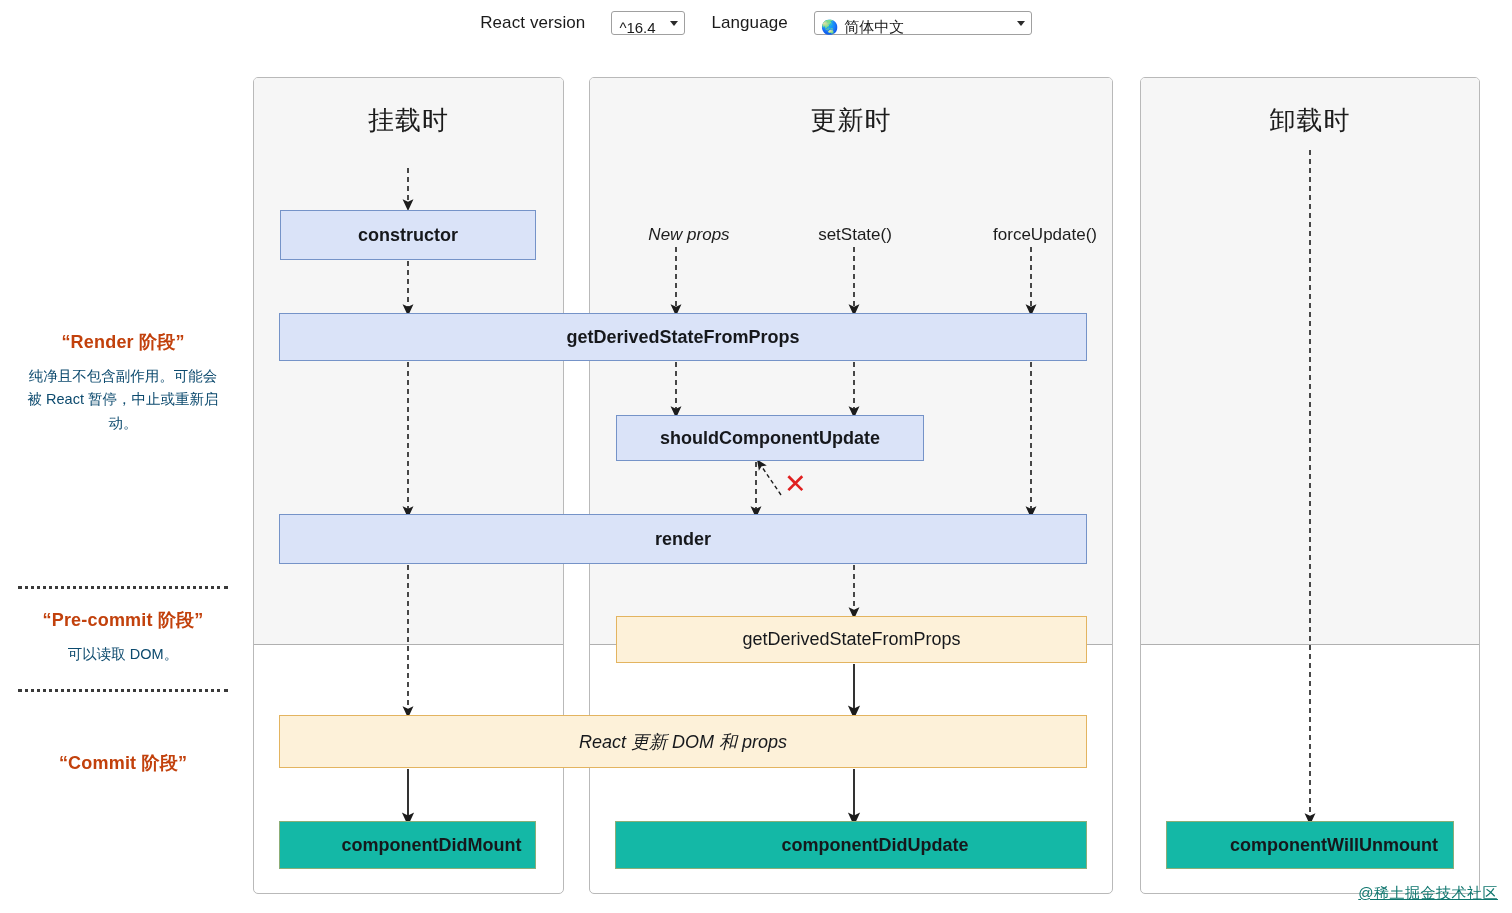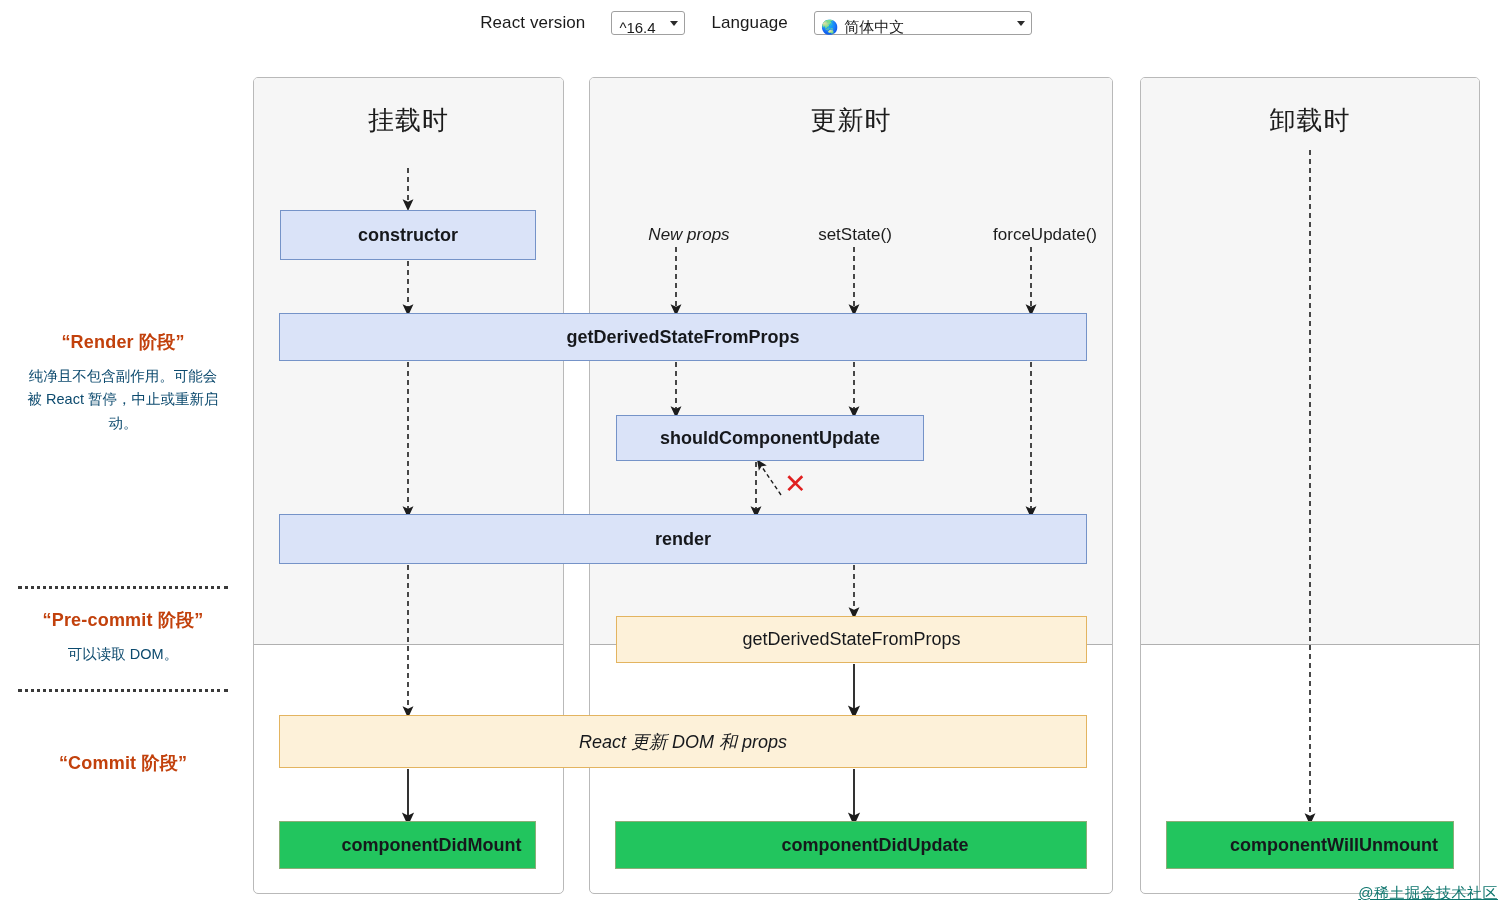--- a/index.html
+++ b/index.html
@@ -117,21 +117,21 @@
     border-radius: 0;
     display: flex;
     align-items: center;
     justify-content: center;
     font-size: 18px;
     text-align: right;
     white-space: nowrap;
   }
   .node.blue   { background: #dae3f8; border: 1px solid #7593c8; color: #16181c; font-weight: bold; }
   .node.orange { background: #fdf1d9; border: 1px solid #e3b460; color: #16181c; }
-  .node.green  { background: #22c55e; border: 1px solid #8bae78; color: #16181c; padding-left: 48px; }
+  .node.green  { background: #14b8a6; border: 1px solid #8bae78; color: #16181c; padding-left: 48px; }
   .node.bold   { font-weight: bold; }
   .node.italic { font-style: italic; }
 
   
   .trigger {
     position: absolute;
     text-align: center;
     font-size: 17px;
     color: #1c1c1c;
     white-space: nowrap;

